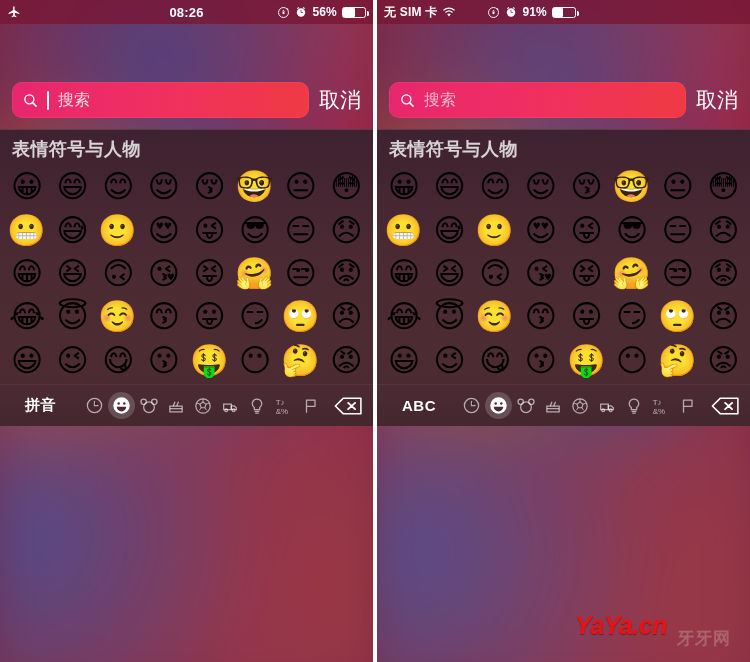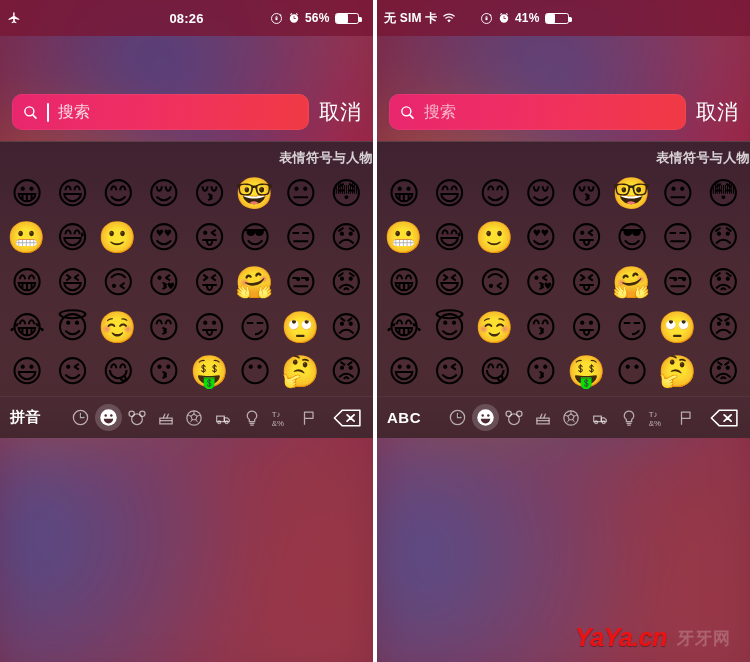--- a/index.html
+++ b/index.html
@@ -47,30 +47,30 @@
       radial-gradient(circle at 90% 34%, rgba(184,30,70,0.95) 0%, rgba(184,30,70,0) 40%),
       radial-gradient(circle at 90% 86%, rgba(168,62,74,0.9) 0%, rgba(168,62,74,0) 42%),
       radial-gradient(circle at 68% 90%, rgba(158,62,94,0.85) 0%, rgba(158,62,94,0) 40%),
       radial-gradient(circle at 8% 12%, rgba(148,42,68,0.95) 0%, rgba(148,42,68,0) 34%),
       linear-gradient(160deg,#9c3350 0%,#a9425a 40%,#8e3a58 70%,#93394f 100%);
   }
   .scrim{ position:absolute; inset:0; background:rgba(30,6,20,0.10); }
 
   
   .statusbar{
-    position:relative; height:36px; width:100%;
+    position:relative; height:24px; width:100%;
     display:flex; align-items:center;
     padding:0 7px; color:#ffffff;
     font-size:12px; font-weight:bold; letter-spacing:.2px;
     background:rgba(120,22,52,0.80);
     z-index:5;
   }
   .sb-left{ display:flex; align-items:center; gap:5px; flex:0 0 auto; min-width:96px; }
   .sb-center{ flex:1; text-align:center; font-size:13px; font-weight:bold; }
-  .sb-right{ display:flex; align-items:center; gap:5px; flex:0 0 auto; justify-content:flex-start; min-width:96px; }
+  .sb-right{ display:flex; align-items:center; gap:5px; flex:0 0 auto; justify-content:flex-end; min-width:96px; }
   .sb-text{ font-size:12px; font-weight:bold; }
   .ic{ display:inline-flex; align-items:center; }
   .battery{
     width:24px; height:11px; border:1.4px solid #fff; border-radius:2.6px;
     position:relative; display:inline-block;
   }
   .battery:after{
     content:""; position:absolute; right:-4px; top:3px;
     width:2.2px; height:5px; background:#fff; border-radius:0 1.5px 1.5px 0;
   }
@@ -103,57 +103,57 @@
   
   .keyboard{
     position:relative; z-index:6;
     height:297px; width:100%;
     background:linear-gradient(180deg,#3f2230 0%,#4b2a33 45%,#4d2b33 75%,#4a2931 100%);
     display:flex; flex-direction:column;
     border-top:1px solid rgba(255,255,255,0.10);
   }
   .kb-title{
     color:rgba(255,255,255,0.80);
-    font-size:13px; font-weight:bold;
-    padding:7px 0 4px 12px; letter-spacing:.4px;text-align:right;
+    font-size:18px; font-weight:bold;
+    padding:7px 0 4px 12px; letter-spacing:.4px;
   }
   .grid{
     flex:1; display:grid;
     grid-template-columns:repeat(8,1fr);
     grid-template-rows:repeat(5,1fr);
     padding:0 4px 2px 4px;
   }
   .cell{
     display:flex; align-items:center; justify-content:center;
     font-size:31px; line-height:1;
     font-family:"DejaVu Sans","Liberation Sans",sans-serif;
     user-select:none;
   }
   .toolbar{
     height:42px; display:flex; align-items:center;
-    padding:0 10px; gap:0;
+    padding:0 25px; gap:0;
     background:linear-gradient(180deg,#4b2a33 0%,#452730 100%);
     border-top:1px solid rgba(255,255,255,0.07);
   }
   .kbmode{
     color:#ffffff; font-size:15px; font-weight:bold;
     flex:0 0 auto; width:56px; text-align:left; letter-spacing:.5px;
   }
   .cats{ flex:1; display:flex; align-items:center; justify-content:space-around; }
   .cat{
     width:27px; height:27px; display:flex; align-items:center; justify-content:center;
     color:rgba(255,255,255,0.62); border-radius:50%;
   }
   .cat.active{ background:rgba(255,255,255,0.18); color:#ffffff; }
   .cat svg{ display:block; }
   .delkey{ flex:0 0 auto; width:40px; display:flex; justify-content:flex-end; }
 
   
   .watermark{
-    position:absolute; left:198px; bottom:10px;
+    position:absolute; left:198px; bottom:22px;
     z-index:9; pointer-events:none;
     font-size:25px; font-weight:bold; font-style:italic;
     color:#ee1111; letter-spacing:-0.5px;
     text-shadow:0 1px 1px rgba(0,0,0,.35);
   }
   .watermark-cn{
     position:absolute; left:300px; bottom:12px;
     z-index:8; pointer-events:none;
     font-size:17px; font-weight:bold;
     color:rgba(255,255,255,0.22); letter-spacing:1px;
@@ -362,21 +362,21 @@
             </svg>
         </span>
         <span class="ic">
           <svg width="12" height="12" viewBox="0 0 24 24">
               <circle cx="12" cy="13" r="8.4" fill="#fff"></circle>
               <path fill="#781634" d="M11.3 7.8h1.4v5.6h-1.4z"></path>
               <path fill="#781634" d="M12 12.6h4.2v1.3H12z"></path>
               <path fill="#fff" d="M4 4.4l3-2.4 1.5 1.8-3 2.4zM20 4.4l-3-2.4-1.5 1.8 3 2.4z"></path>
             </svg>
         </span>
-        <span class="sb-text">41%</span>
+        <span class="sb-text">91%</span>
         <span class="battery">
             <i style="width:44%"></i>
           </span>
       </div>
     </div>
 
     <div class="searchrow">
       <div class="searchfield">
         <span class="mag">
           <svg width="17" height="17" viewBox="0 0 24 24">

